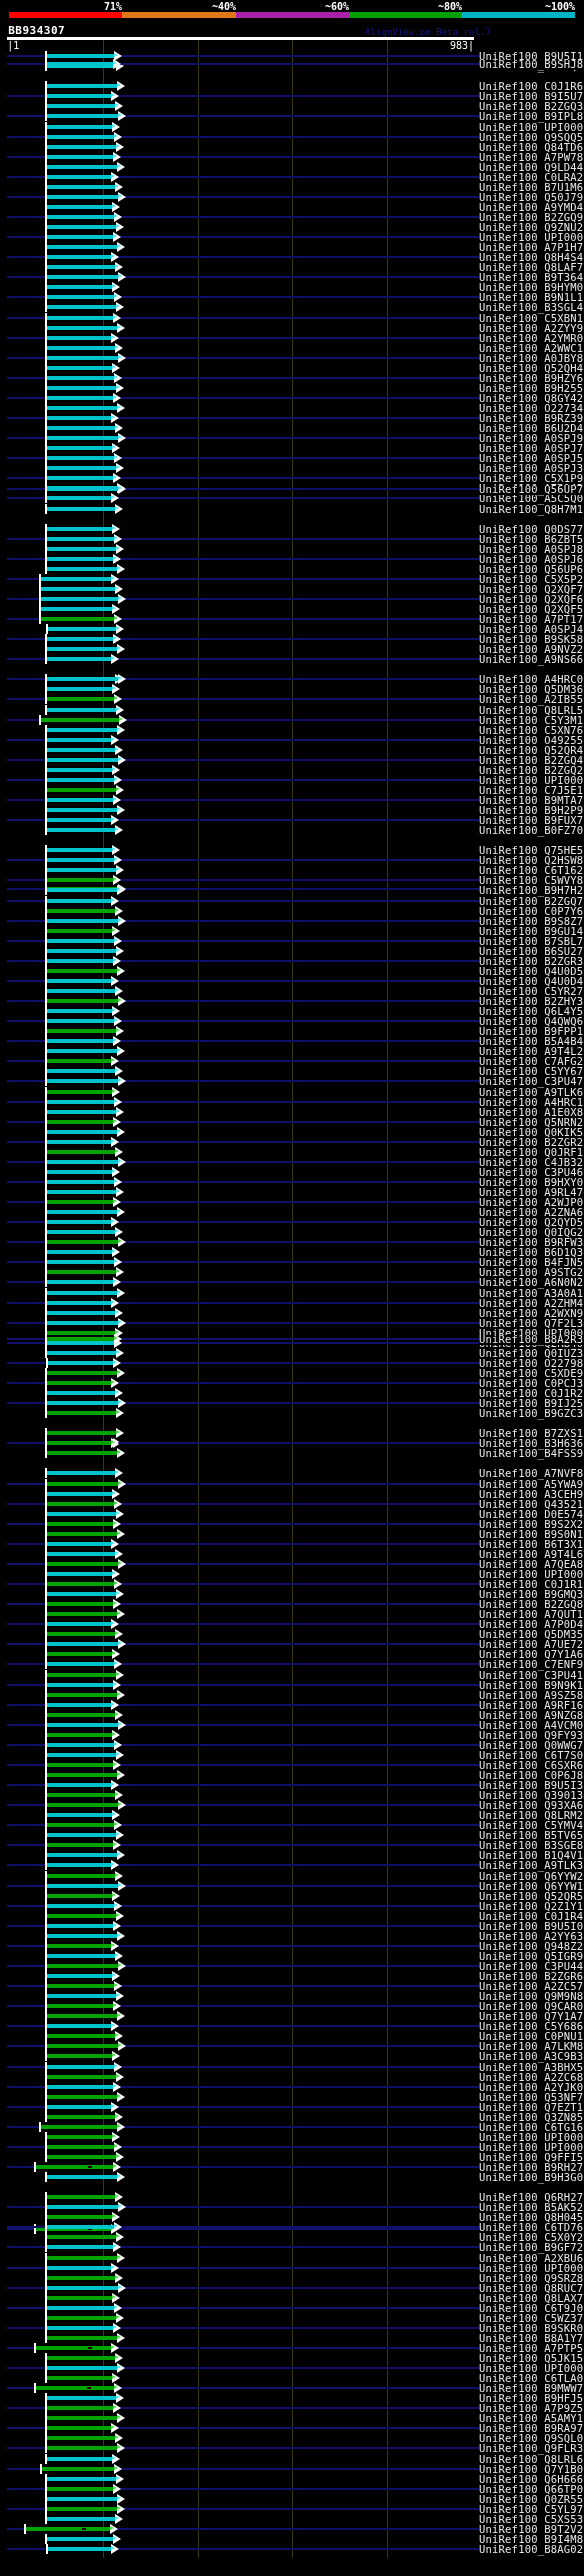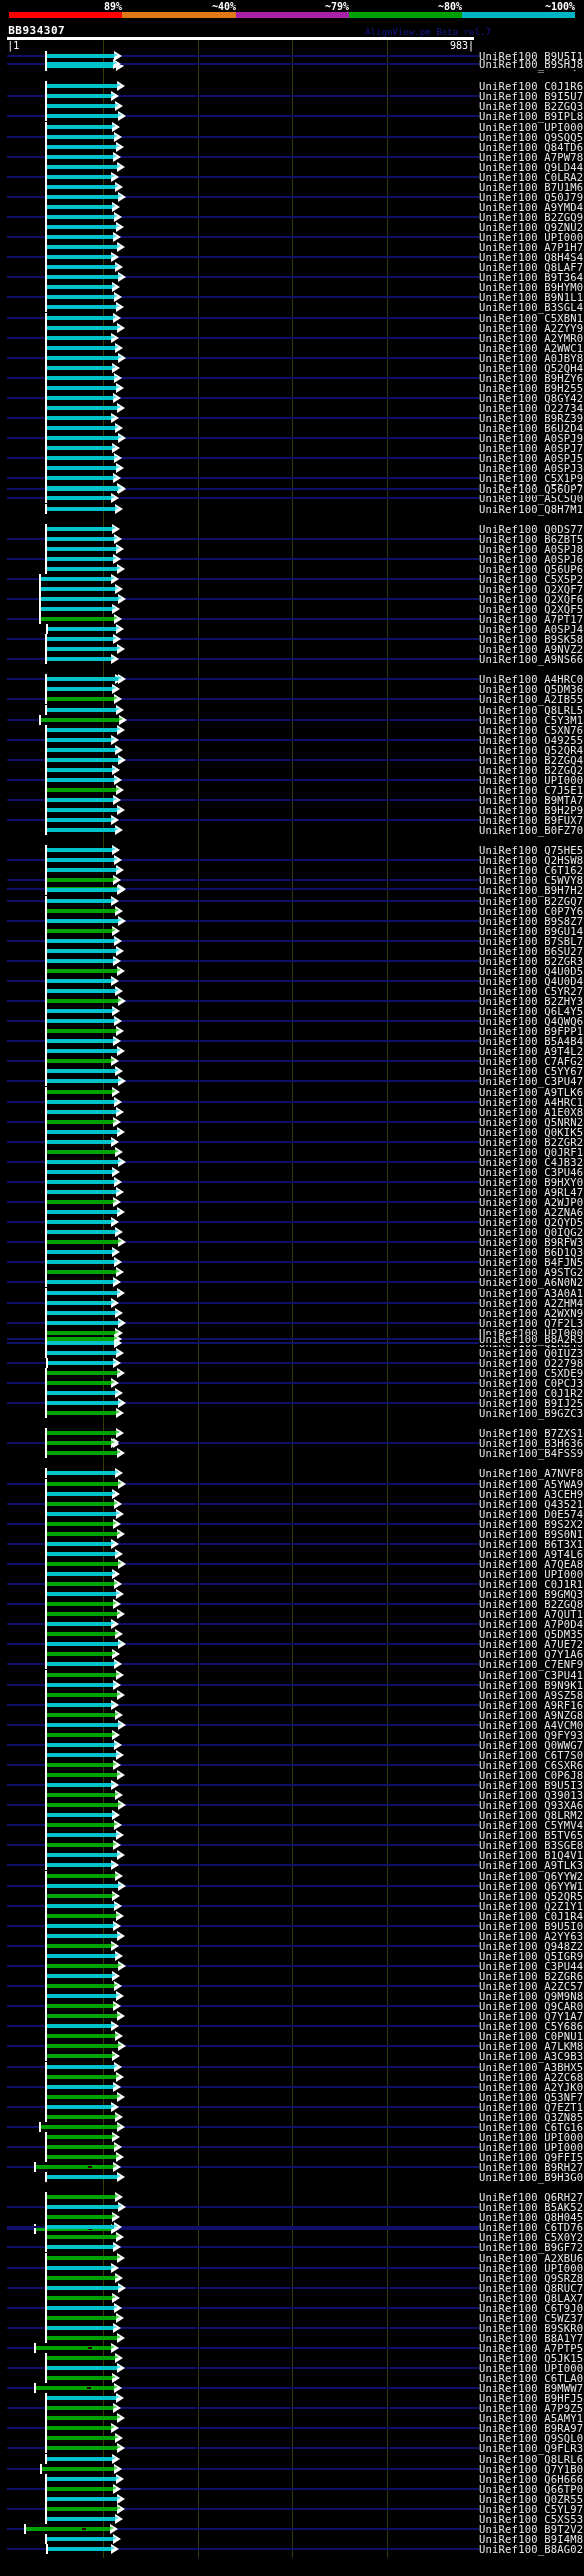--- a/index.html
+++ b/index.html
@@ -33,23 +33,23 @@
   .lg-dash{color:#00C4CC;font-weight:bold;}
   #legend-swatch{position:absolute;left:402px;top:4.6px;width:14.6px;height:3.7px;background:#00C4CC;}
   #legend-scale-text{position:absolute;left:419px;top:0.9px;white-space:nowrap;}
 </style>
 </head>
 <body>
 
 <div id="app">
 
   <div id="pct-labels">
-      <div class="pct-label" style="right: 463px;">89%</div>
+      <div class="pct-label" style="right: 463px;">71%</div>
       <div class="pct-label" style="right: 349px;">~40%</div>
-      <div class="pct-label" style="right: 236px;">~79%</div>
+      <div class="pct-label" style="right: 236px;">~60%</div>
       <div class="pct-label" style="right: 123px;">~80%</div>
       <div class="pct-label" style="right: 10px;">~100%</div>
     </div>
 
   <div id="scale-bar">
       <div class="scale-seg" style="background: rgb(255, 0, 0);"></div>
       <div class="scale-seg" style="background: rgb(224, 120, 24);"></div>
       <div class="scale-seg" style="background: rgb(168, 33, 168);"></div>
       <div class="scale-seg" style="background: rgb(0, 160, 0);"></div>
       <div class="scale-seg" style="background: rgb(0, 180, 196);"></div>

